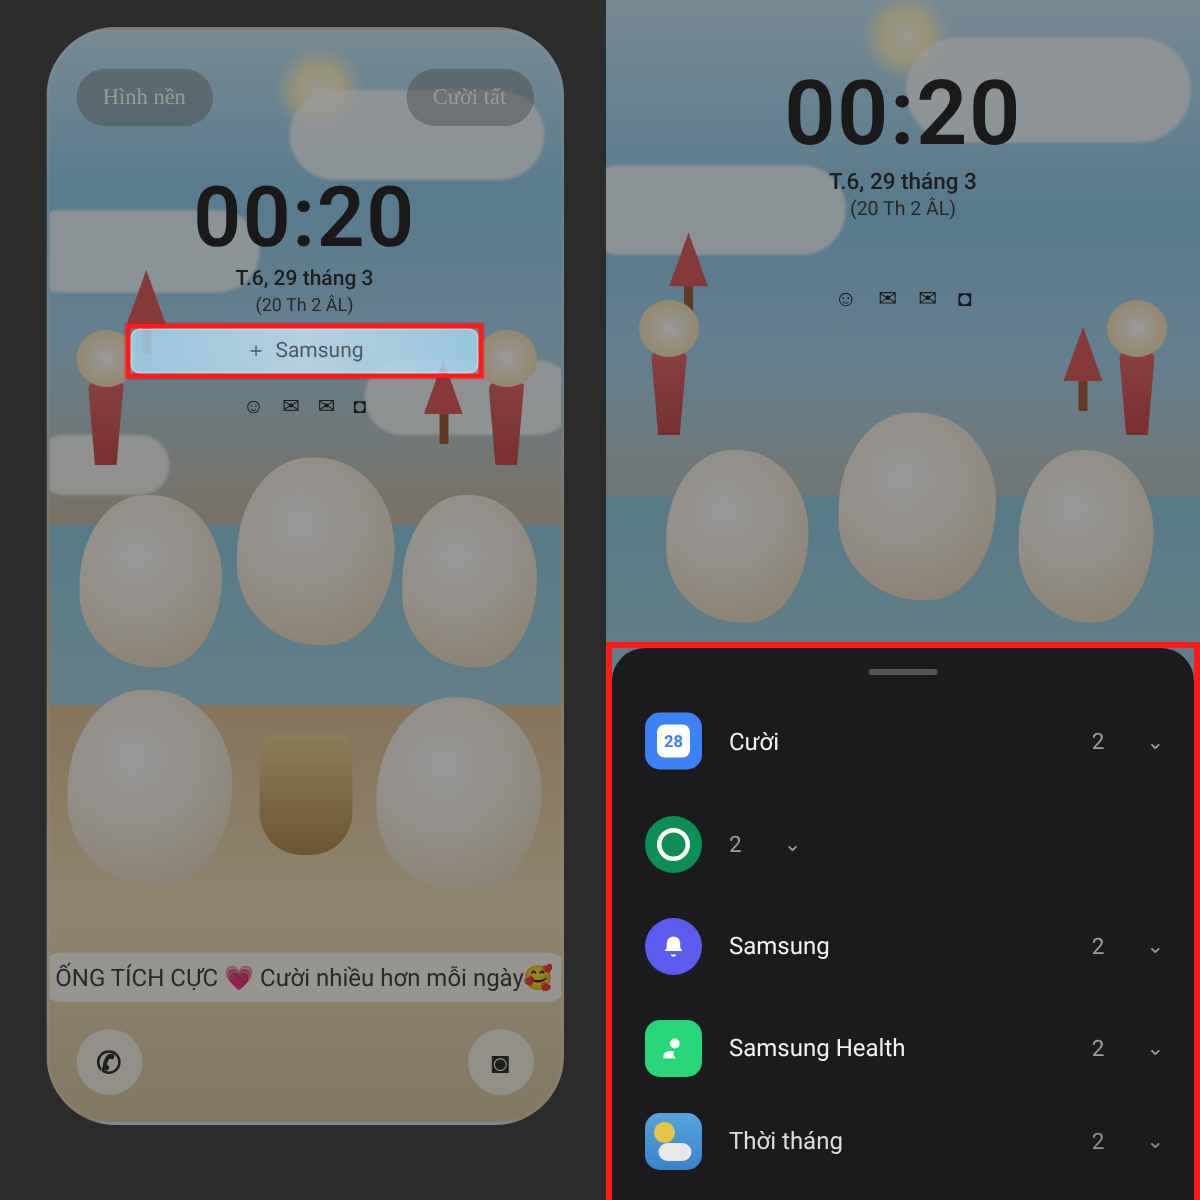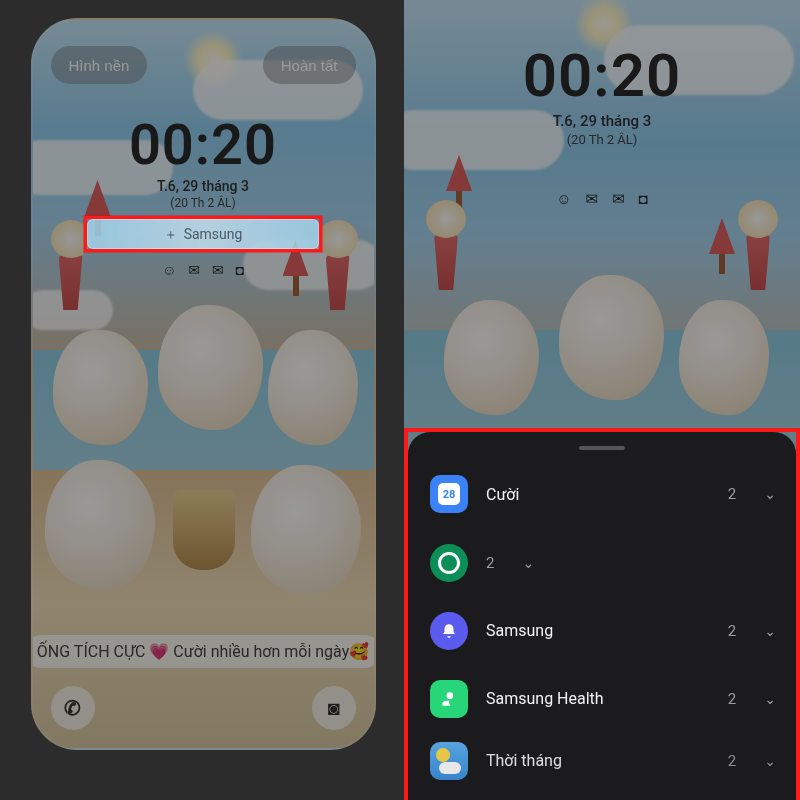--- a/index.html
+++ b/index.html
@@ -77,20 +77,21 @@
     height: 38px;
     padding: 0 18px;
     border-radius: 19px;
     background: rgba(120,120,120,0.45);
     color: #fff;
     font-size: 15px;
     display: flex;
     align-items: center;
     border: none;
     cursor: pointer;
+    font-family: Liberation Serif, serif;
   }
   .pill-btn.left-btn { left: 18px; }
   .pill-btn.right-btn { right: 18px; }
 
   .clock-main {
     position: absolute;
     top: 92px;
     left: 0; right: 0;
     text-align: center;
     color: #2b2b2b;
@@ -292,21 +293,21 @@
     <div class="parfait p2"></div>
     <div class="sea"></div>
     <div class="dog d1"></div>
     <div class="dog d2"></div>
     <div class="dog d3"></div>
     <div class="dog d4"></div>
     <div class="dog d5"></div>
     <div class="cup"></div>
 
     <button class="pill-btn left-btn">Hình nền</button>
-    <button class="pill-btn right-btn">Hoàn tất</button>
+    <button class="pill-btn right-btn">Cười tất</button>
 
     <div class="clock-main">00:20</div>
     <div class="date-main">T.6, 29 tháng 3</div>
     <div class="date-sub">(20 Th 2 ÂL)</div>
 
     <div class="notif-row">
       <span>☺</span>
       <span>✉</span>
       <span>✉</span>
       <span>◘</span>

